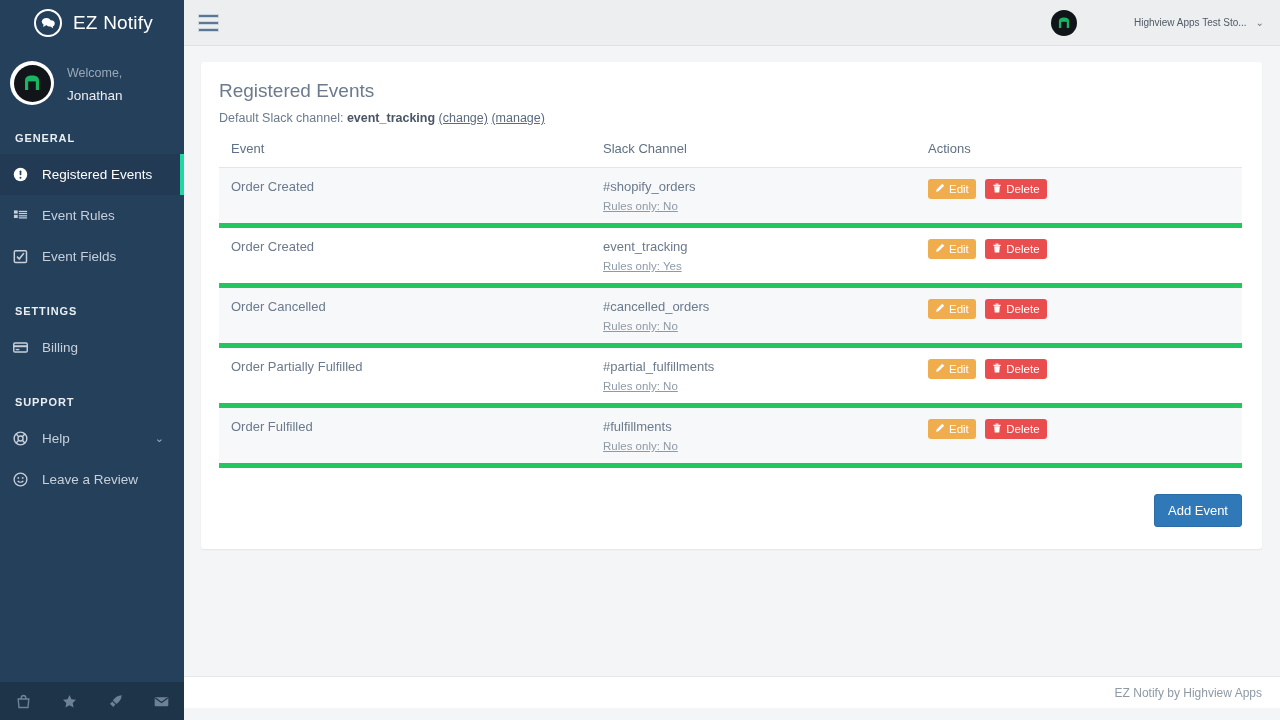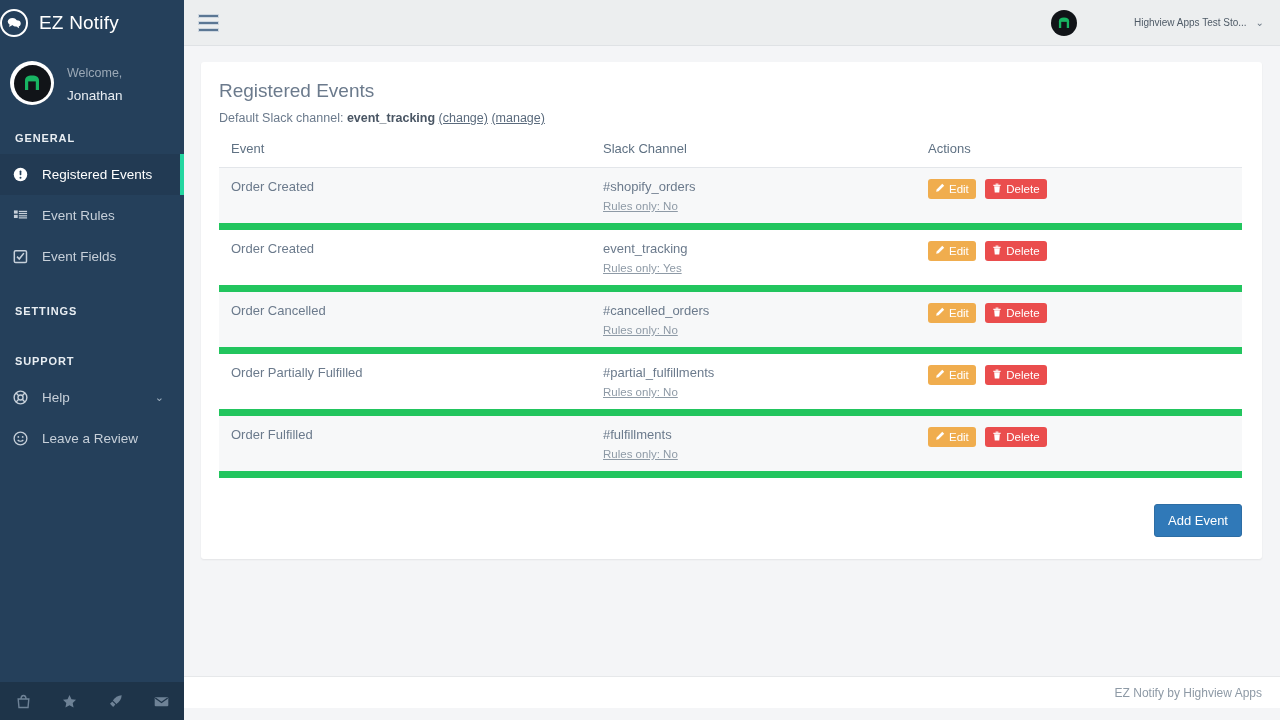--- a/index.html
+++ b/index.html
@@ -9,21 +9,21 @@
     background: #f4f5f7; overflow: hidden;
   }
   #app { display: flex; width: 1280px; height: 720px; }
 
   
   #sidebar {
     width: 184px; height: 720px; background: #25405b;
     position: relative; flex: 0 0 184px; color: #c3ccd6;
   }
   .brand {
-    height: 46px; display: flex; align-items: center; padding-left: 0; gap: 11px;
+    height: 46px; display: flex; align-items: center; padding-left: 0; gap: 11px; margin-left: 34px;
   }
   .brand-badge {
     width: 28px; height: 28px; border-radius: 50%;
     border: 2px solid #ffffff; display: flex; align-items: center; justify-content: center;
     flex: 0 0 28px;
   }
   .brand-name { color: #ffffff; font-size: 19px; letter-spacing: .2px; }
 
   .profile { display: flex; align-items: center; padding: 14px 0 14px 10px; gap: 13px; }
   .avatar-ring {
@@ -98,21 +98,21 @@
   table { width: 100%; border-collapse: collapse; table-layout: fixed; }
   th {
     text-align: left; font-size: 13px; font-weight: normal; color: #5f7183;
     padding: 0 0 11px 12px; border-bottom: 1px solid #e3e6ea;
   }
   th.c-event { width: 372px; }
   th.c-chan  { width: 325px; }
   td { padding: 11px 0 11px 12px; vertical-align: top; }
   tbody tr:nth-child(odd)  { background: #f7f8f9; }
   tbody tr:nth-child(even) { background: #ffffff; }
-  tbody tr { border-bottom: 7px solid #22c55e; }
+  tbody tr { border-bottom: 5px solid #22c55e; }
   .cell-event { font-size: 13px; color: #6b7a8c; }
   .cell-chan  { font-size: 13px; color: #6b7a8c; }
   .cell-sub   { font-size: 11.5px; color: #8e9aa6; margin-top: 6px; text-decoration: underline; }
 
   .btn {
     display: inline-flex; align-items: center; gap: 4px;
     font-size: 11.5px; color: #ffffff; border: none; border-radius: 3px;
     padding: 4px 7px; cursor: pointer; font-family: inherit;
   }
   .btn-edit   { background: #f0ad4e; }
@@ -199,20 +199,30 @@
           <rect x="1.4" y="1.8" width="13" height="12.6" rx="1.4" fill="none" stroke="#c7d0da" stroke-width="1.6"></rect>
           <path d="M4.3 8.1 L6.7 10.6 L11.6 4.4" fill="none" stroke="#c7d0da" stroke-width="1.7"></path>
         </svg>
       </span>
       <span class="nav-label">Event Fields</span>
     </div>
 
 
     <div class="section-label" style="padding-top:28px;">SETTINGS</div>
 
+    <div class="nav-item">
+      <span class="nav-icon">
+        <svg width="15" height="15" viewBox="0 0 16 16" aria-hidden="true">
+          <rect x=".8" y="3.2" width="14.4" height="9.6" rx="1.3" fill="none" stroke="#c7d0da" stroke-width="1.5"></rect>
+          <rect x=".8" y="5.6" width="14.4" height="2.1" fill="#c7d0da"></rect>
+          <rect x="2.8" y="9.5" width="4" height="1.4" fill="#c7d0da"></rect>
+        </svg>
+      </span>
+      <span class="nav-label">Billing</span>
+    </div>
 
     <div class="section-label" style="padding-top:28px;">SUPPORT</div>
 
     <div class="nav-item">
       <span class="nav-icon">
         <svg width="15" height="15" viewBox="0 0 16 16" aria-hidden="true">
           <circle cx="8" cy="8" r="6.8" fill="none" stroke="#c7d0da" stroke-width="1.5"></circle>
           <circle cx="8" cy="8" r="2.7" fill="none" stroke="#c7d0da" stroke-width="1.5"></circle>
           <path d="M3.3 3.3 L6.1 6.1 M12.7 3.3 L9.9 6.1 M3.3 12.7 L6.1 9.9 M12.7 12.7 L9.9 9.9" stroke="#c7d0da" stroke-width="1.5"></path>
         </svg>

